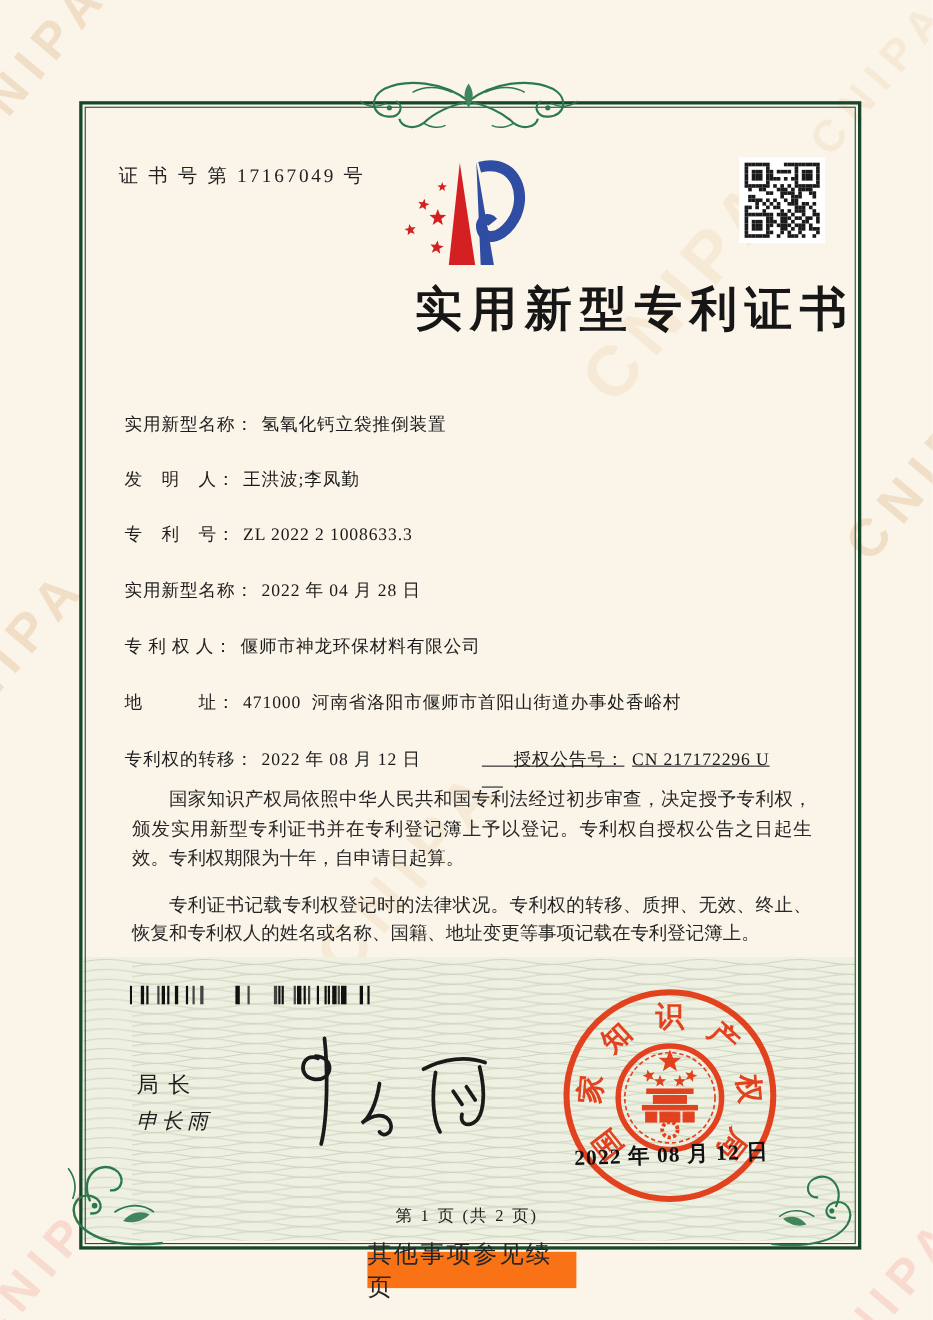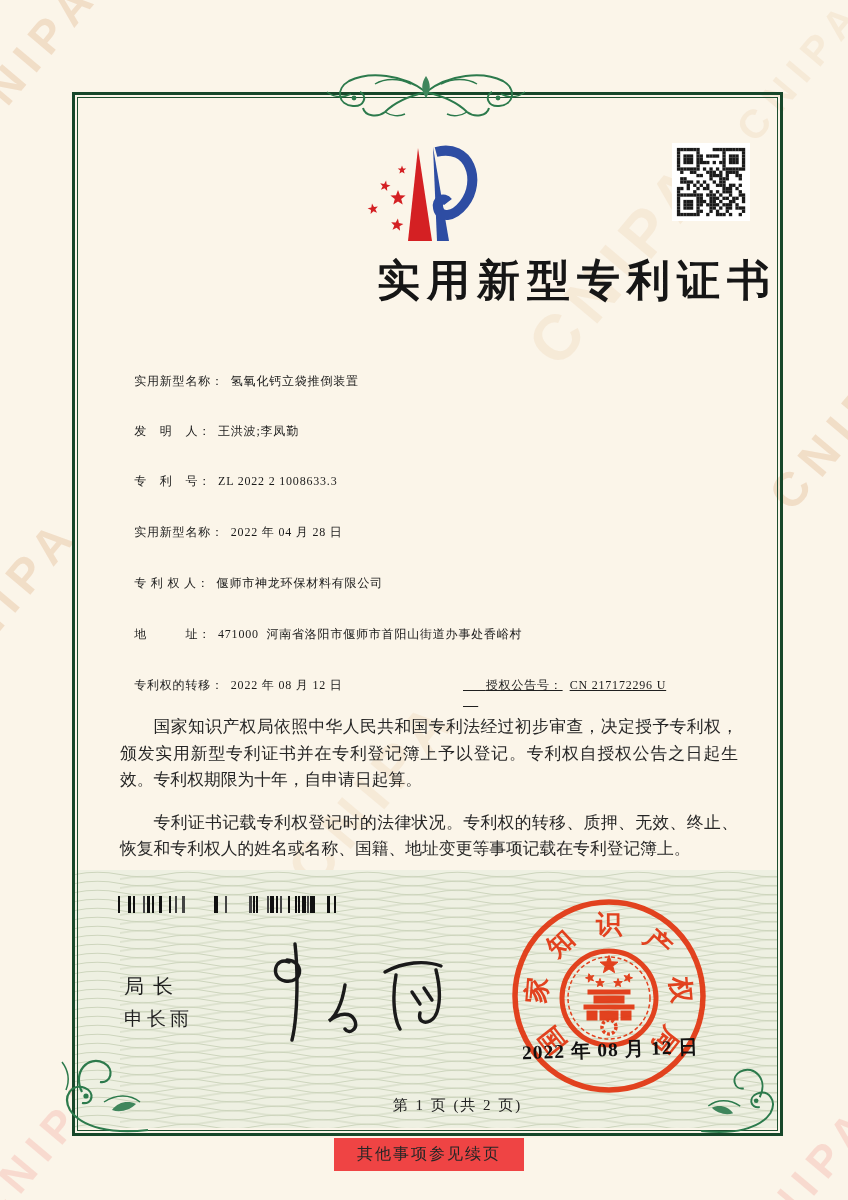--- a/index.html
+++ b/index.html
@@ -35,57 +35,57 @@
     position:absolute; left:108px; top:147px;
     font-size:17.5px; letter-spacing:2.5px; color:#222;
   }
   .logo{position:absolute; left:352px; top:143px;}
   .qr{position:absolute; left:672px; top:143px; width:78px; height:78px; background:#fff;}
   .title{
     position:absolute; left:72px; top:252px; width:705px; margin:0;
     text-align:right; font-size:43px; font-weight:bold; letter-spacing:7px; color:#161616;
   }
   
-  .row{position:absolute; left:119px; font-size:12px; letter-spacing:.8px; white-space:pre;}
+  .row{position:absolute; left:94px; font-size:16px; letter-spacing:.8px; white-space:pre;}
   .row .label{color:#1e1e1e;}
   .row .value{margin-left:7px; color:#1a1a1a; white-space:pre;}
   .pair2{position:absolute; left:344px; top:0; white-space:pre;text-decoration:underline;}
   
   .body-text{
     position:absolute; left:104px; top:698px; width:650px;
     font-size:16.8px; line-height:26.5px; text-align:justify; color:#262626;
   }
   .body-text p{margin:16px; text-indent:2em;}
   
   .barcode{position:absolute; left:118px; top:896px;}
   
   .signer-title{position:absolute; left:124px; top:973px; font-size:20px; letter-spacing:9px;}
-  .signer-name{position:absolute; left:124px; top:1006px; font-size:19px; letter-spacing:4px;}
+  .signer-name{position:absolute; left:124px; top:1006px; font-size:19px; letter-spacing:4px;font-style:italic;}
   .signature{position:absolute; left:248px; top:935px;}
   
   .seal{position:absolute; left:496px; top:886px;}
   .seal-date{
     position:absolute; left:522px; top:1036px; width:180px;
     font-size:19.5px; font-weight:bold; letter-spacing:1px; color:#111;
     transform:rotate(-2deg); white-space:pre;
   }
   #seal-text text{
     fill:#e2340f; font-size:26px; font-weight:bold;
     text-anchor:middle; dominant-baseline:central;
     font-family:"Liberation Serif","DejaVu Serif",serif;
   }
   
   .page-info{
     position:absolute; left:72px; top:1096px; width:705px; text-align:center;
-    font-size:15px; letter-spacing:2px; color:#222; white-space:pre;margin-left:33px;
+    font-size:15px; letter-spacing:2px; color:#222; white-space:pre;
   }
   .continuation{
     position:absolute; left:334px; top:1138px; width:190px; height:33px;
-    background:#ef4444; display:flex; align-items:center; justify-content:center;
-    font-size:16px; letter-spacing:2px; color:#262626;
+    background:#f97316; display:flex; align-items:center; justify-content:center;
+    font-size:22px; letter-spacing:2px; color:#262626;
   }
 </style>
 </head>
 <body>
 
 <div class="page">
 
   <div class="wm tan" style="left:28px;  top:58px;   font-size:46px;">CNIPA</div>
   <div class="wm lt" style="left:800px; top:70px;   font-size:40px;">CNIPA</div>
   <div class="wm lt" style="left:620px; top:262px;  font-size:64px;">CNIPA</div>
@@ -136,20 +136,21 @@
       <g fill="none" stroke="#2c7a4c" stroke-width="2.2">
         <path d="M96,80 C60,84 30,78 18,60 C10,46 20,33 33,38 C43,42 41,55 30,53"></path>
         <path d="M30,42 C20,22 36,5 52,13 C63,19 59,34 48,32"></path>
         <path d="M52,52 C64,44 78,44 88,52" stroke-width="1.5"></path>
       </g>
       <path d="M60,60 C66,52 76,50 84,54 C78,60 68,63 60,60 Z" fill="#3f865c"></path>
       <circle cx="34" cy="46" r="2.6" fill="#2c7a4c"></circle>
     </g>
   </svg>
 
+  <div class="cert-no">证 书 号 第 17167049 号</div>
 
   <svg class="logo" width="135" height="110" viewBox="0 0 135 110">
     <polygon fill="#d42023" points="50.0,22.5 51.1,25.5 54.3,25.6 51.8,27.6 52.6,30.6 50.0,28.9 47.4,30.6 48.2,27.6 45.7,25.6 48.9,25.5"></polygon>
     <polygon fill="#d42023" points="34.1,37.6 34.7,41.5 38.5,42.4 35.0,44.2 35.2,48.0 32.5,45.3 28.9,46.7 30.7,43.2 28.2,40.3 32.1,40.9"></polygon>
     <polygon fill="#d42023" points="46.0,47.0 48.0,52.3 53.6,52.5 49.2,56.0 50.7,61.5 46.0,58.4 41.3,61.5 42.8,56.0 38.4,52.5 44.0,52.3"></polygon>
     <polygon fill="#d42023" points="20.0,60.6 22.0,63.9 25.9,63.4 23.3,66.3 25.0,69.8 21.4,68.3 18.6,70.9 19.0,67.1 15.6,65.2 19.3,64.4"></polygon>
     <polygon fill="#d42023" points="45.9,75.6 46.9,80.0 51.4,80.9 47.5,83.2 48.1,87.7 44.6,84.7 40.5,86.7 42.3,82.5 39.2,79.2 43.7,79.6"></polygon>
     <polygon points="66,5 80,98 56,98" fill="#d42023"></polygon>
     <polygon points="81,4 97,98 85,98" fill="#2e4da3"></polygon>
     <path d="M84,9 C118,0 130,38 112,61 C101,75 88,75 86,65 C84,57 92,54 96,59" fill="none" stroke="#2e4da3" stroke-width="10"></path>

